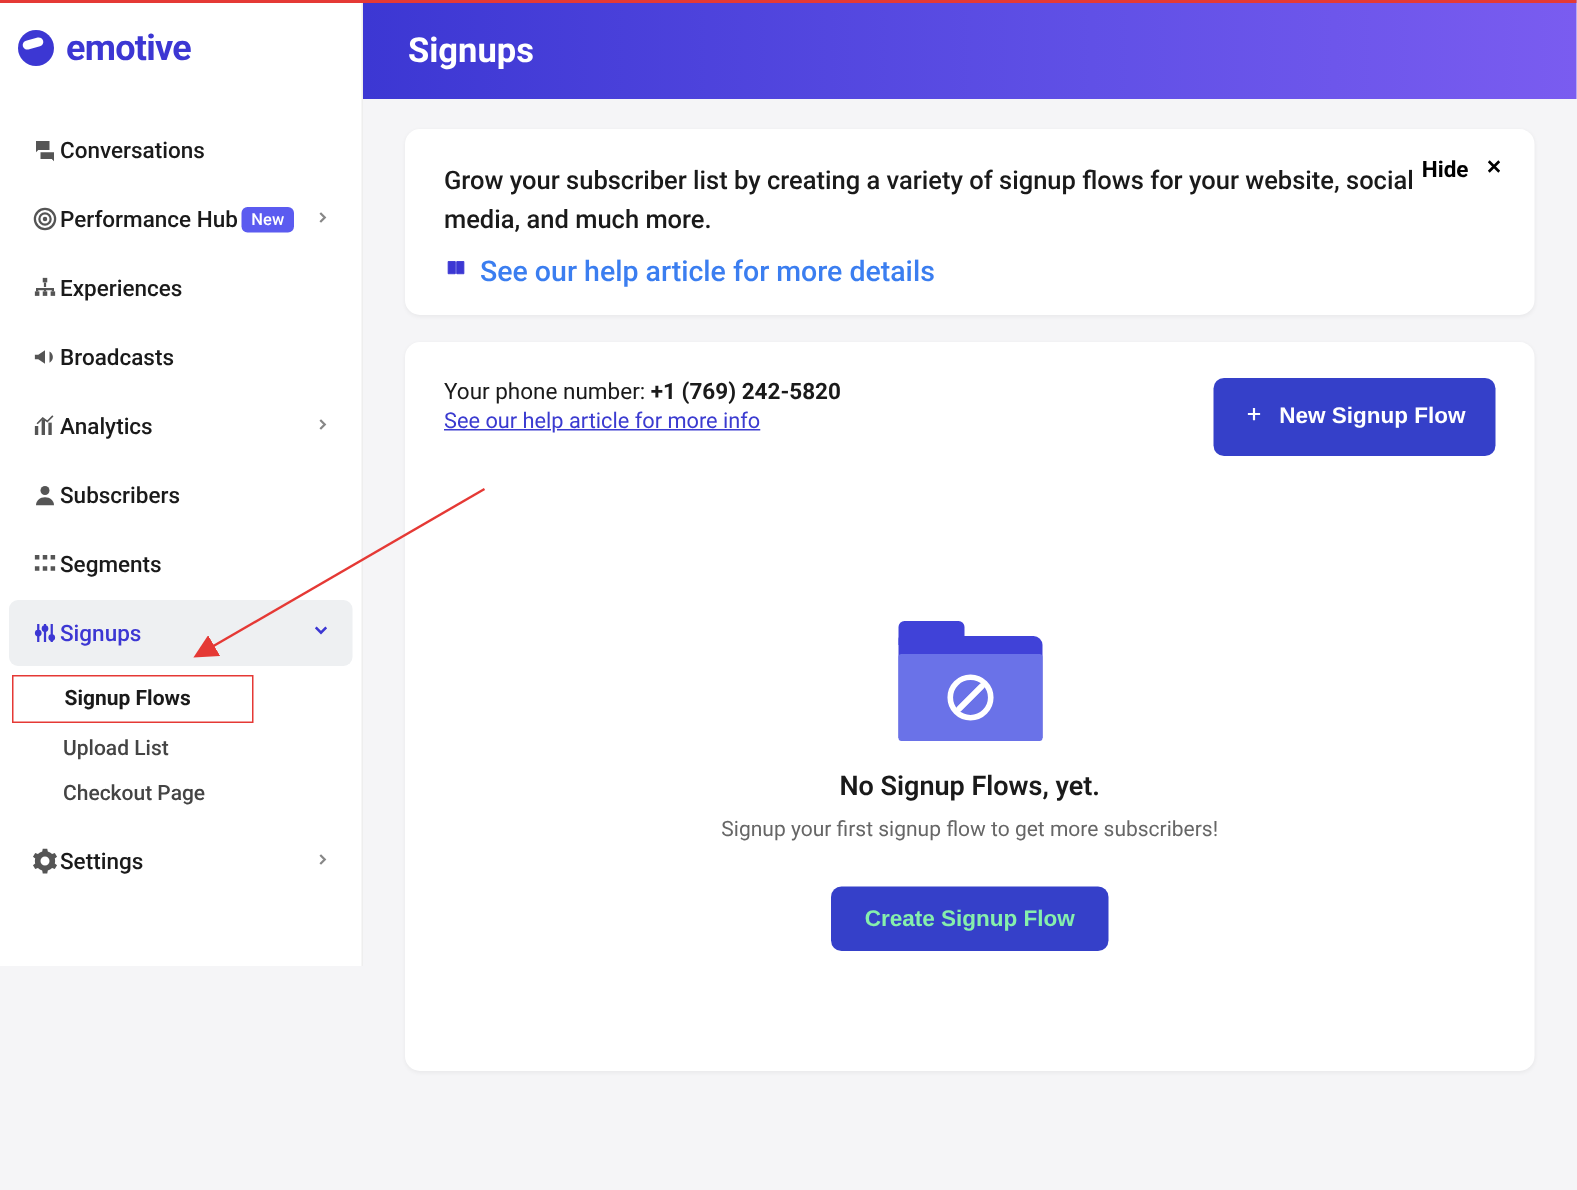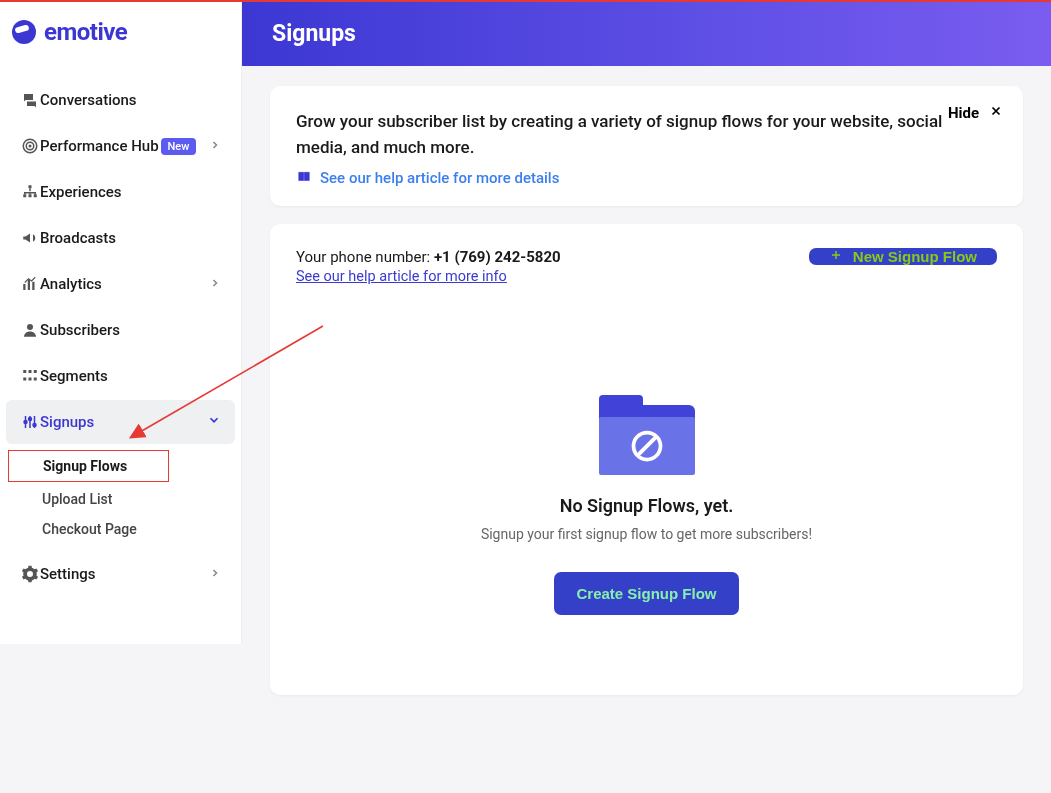--- a/index.html
+++ b/index.html
@@ -157,21 +157,21 @@
       font-weight: 500;
     }
     .banner-link-row {
       display: flex;
       align-items: center;
       gap: 8px;
       margin-top: 8px;
     }
     .banner-link {
       color: #3b7ef0;
-      font-size: 15px;
+      font-size: 19px;
       font-weight: 500;
       cursor: pointer;
     }
     .book-icon { color: #3c37d3; }
     .hide-btn {
       position: absolute;
       right: 20px;
       top: 18px;
       display: flex;
       align-items: center;
@@ -193,24 +193,24 @@
     .info-link {
       color: #3b3bd0;
       text-decoration: underline;
       font-size: 14.5px;
       cursor: pointer;
       display: inline-block;
       margin-top: 2px;
     }
     .primary-btn {
       background: #3540c9;
-      color: #84cc16;
+      color: #ffffff;
       border: none;
       border-radius: 7px;
-      padding: 0 20px;
+      padding: 17px 20px;
       font-size: 15px;
       font-weight: 600;
       cursor: pointer;
       display: flex;
       align-items: center;
       gap: 10px;
     }
     .empty-state {
       display: flex;
       flex-direction: column;

